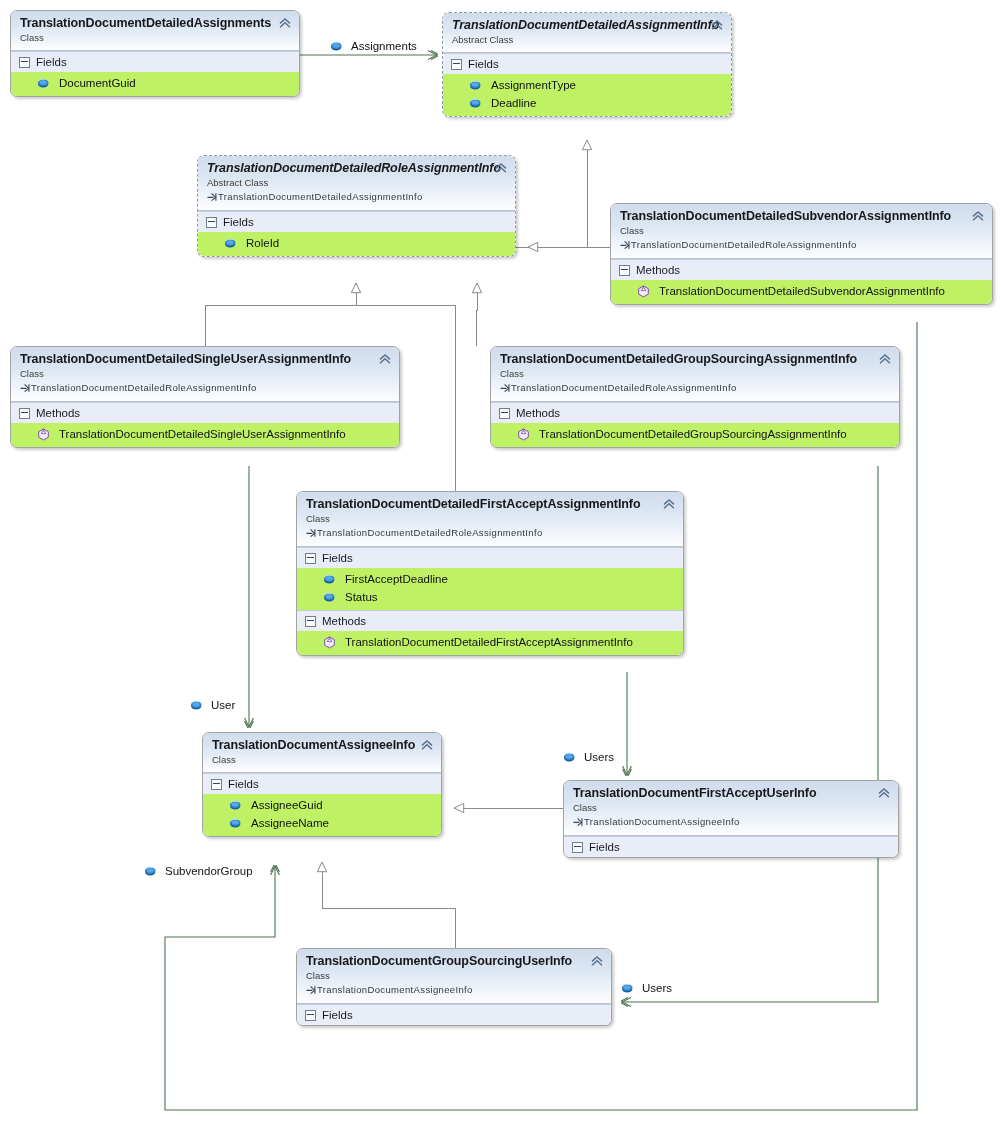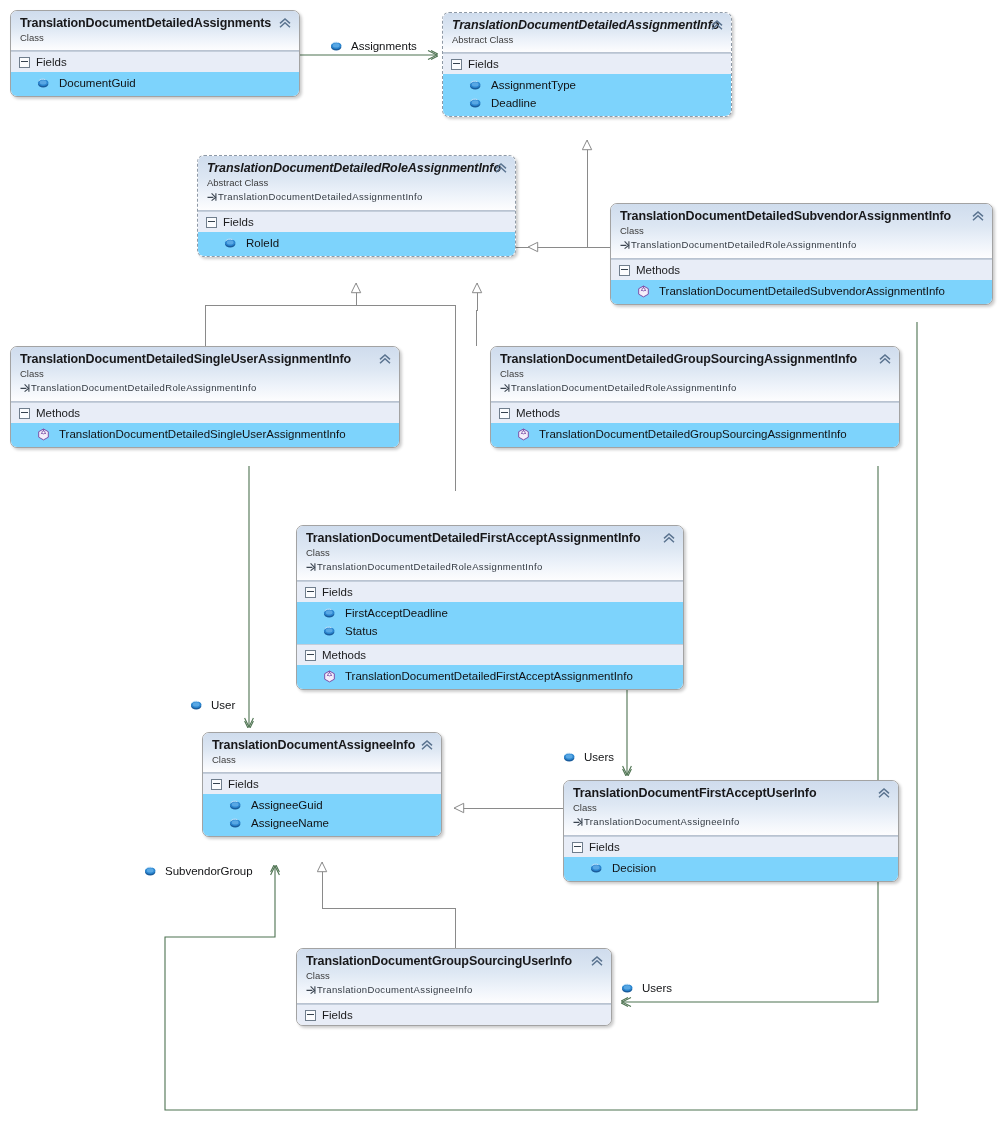--- a/index.html
+++ b/index.html
@@ -98,21 +98,21 @@
     background:#fbfcfe;
     position:relative;
     flex:0 0 auto;
   }
   .minusbox:before{
     content:"";
     position:absolute;left:1px;right:1px;top:3px;
     height:1px;background:#35424f;
   }
   .members{
-    background:#7dd3fc;
+    background:#bef264;
     padding:2px 0 4px 0;
   }
   .member{
     display:flex;
     align-items:center;
     gap:9px;
     padding:1px 6px 1px 26px;
     font-size:11.5px;
     color:#111214;
     line-height:16px;
@@ -381,21 +381,21 @@
               <svg class="ico" width="13" height="13" viewBox="0 0 13 13">
                 <path d="M6.5,1 L11.3,3.7 L11.3,9.2 L6.5,11.9 L1.7,9.2 L1.7,3.7 Z" fill="#f4eefa" stroke="#7b4fa8" stroke-width="1"></path>
                 <path d="M6.5,1 L6.5,4.2 M6.5,4.2 L3.9,5.8 M6.5,4.2 L9.1,5.8" stroke="#7b4fa8" stroke-width="0.9" fill="none"></path>
                 <circle cx="6.5" cy="4.4" r="1.5" fill="#ffffff" stroke="#7b4fa8" stroke-width="0.9"></circle>
               </svg>
               <span>TranslationDocumentDetailedGroupSourcingAssignmentInfo</span>
             </div>
           </div>
         </div>
       </div>
-      <div class="cbox" style="left: 296px; top: 491px; width: 388px; margin-top: 34px;">
+      <div class="cbox" style="left: 296px; top: 491px; width: 388px;">
         <div class="hdr">
           <div class="title">TranslationDocumentDetailedFirstAcceptAssignmentInfo</div>
           <div class="stereo">Class</div>
           <div class="base"><span class="arrowglyph"><svg width="10" height="9" viewBox="0 0 10 9">
                 <path d="M0.5,5.4 L6.4,5.4" stroke="#3a4450" stroke-width="1.1" fill="none"></path>
                 <path d="M4.6,1.4 L8.6,5.4 L4.6,8.6" stroke="#3a4450" stroke-width="1.1" fill="none"></path>
                 <path d="M8.9,1.2 L8.9,8.8" stroke="#3a4450" stroke-width="1.1" fill="none"></path>
               </svg></span><span>TranslationDocumentDetailedRoleAssignmentInfo</span></div>
           <div class="chev">
             <svg width="14" height="12" viewBox="0 0 14 12">
@@ -501,31 +501,20 @@
               <path d="M2,6.6 L7,2.1 L12,6.6" fill="none" stroke="#4f6versa" stroke-width="0"></path>
               <path d="M2,6.4 L7,1.9 L12,6.4" fill="none" stroke="#5b7490" stroke-width="1.5"></path>
               <path d="M2,10.2 L7,5.7 L12,10.2" fill="none" stroke="#5b7490" stroke-width="1.5"></path>
             </svg>
           </div>
         </div>
         <div class="compart">
           <div class="compart-hdr">
             <span class="minusbox"></span>
             <span>Fields</span>
-          </div>
-          <div class="members">
-            <div class="member">
-              <svg class="ico" width="13" height="11" viewBox="0 0 13 11">
-                <ellipse cx="6.2" cy="6.1" rx="5.2" ry="3.4" fill="#1a5c9c"></ellipse>
-                <ellipse cx="6.2" cy="4.6" rx="5.2" ry="3.4" fill="#2b86cf"></ellipse>
-                <ellipse cx="6.2" cy="4.4" rx="3.4" ry="2.1" fill="#58a7e4"></ellipse>
-                <path d="M1.6,3.2 A5.2,3.4 0 0,1 8.5,1.6" fill="none" stroke="#cde6fa" stroke-width="0.9"></path>
-              </svg>
-              <span>Decision</span>
-            </div>
           </div>
         </div>
       </div>
       <div class="cbox" style="left: 296px; top: 948px; width: 316px;">
         <div class="hdr">
           <div class="title">TranslationDocumentGroupSourcingUserInfo</div>
           <div class="stereo">Class</div>
           <div class="base"><span class="arrowglyph"><svg width="10" height="9" viewBox="0 0 10 9">
                 <path d="M0.5,5.4 L6.4,5.4" stroke="#3a4450" stroke-width="1.1" fill="none"></path>
                 <path d="M4.6,1.4 L8.6,5.4 L4.6,8.6" stroke="#3a4450" stroke-width="1.1" fill="none"></path>

